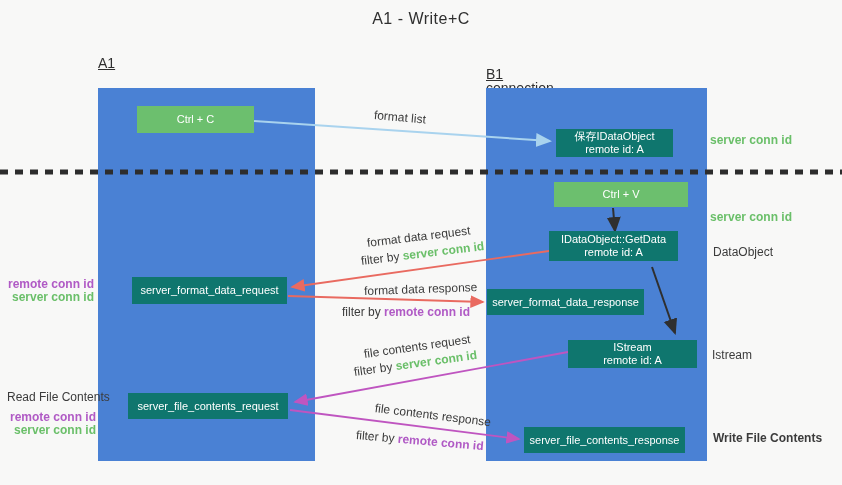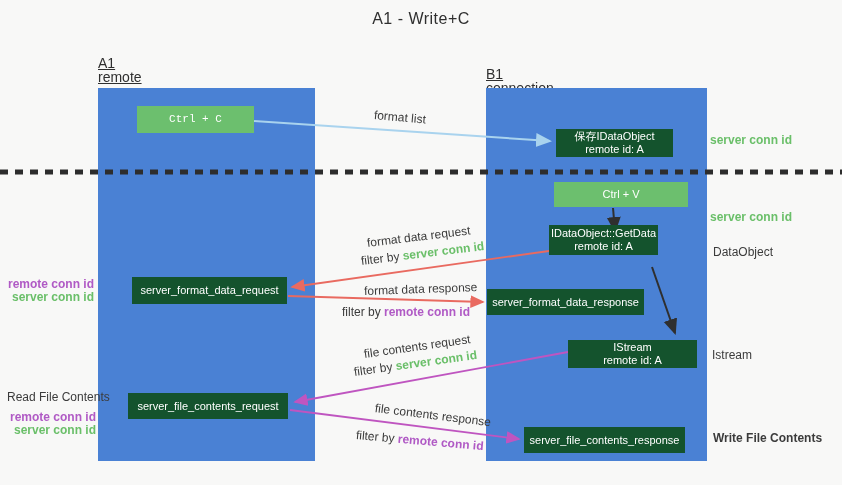--- a/index.html
+++ b/index.html
@@ -25,41 +25,40 @@
   }
   .box{
     box-sizing:border-box;
     color:#ffffff;
     font-size:11px;line-height:13px;
     display:flex;flex-direction:column;justify-content:center;align-items:center;
     text-align:center;
     z-index:3;
   }
   .box-green{background:#6cbf6e;}
-  .box-orange{background:#14532d;}
+  .box-orange{background:#0f766e;}
   .lbl{font-size:12px;white-space:nowrap;z-index:3;}
   .lbl-black{color:#3b3b3b;}
   .lbl-green{color:#6abf69;font-weight:bold;}
   .lbl-purple{color:#b05ac5;font-weight:bold;}
   .edge-lbl{font-size:12px;color:#3b3b3b;white-space:nowrap;z-index:3;transform-origin:left center;}
   .right-align{text-align:right;}
   svg.wires{position:absolute;top:0;left:0;z-index:2;}
 </style>
 </head>
 <body>
 
 <div class="canvas">
 
   <div class="abs title">
     <div>A1 - Write+C</div>
   </div>
 
   <div class="abs col-header" style="left:98px;top:56px;width:217px;">
     <div>A1</div>
-    <div>remote</div>
   </div>
   <div class="abs col-header" style="left:486px;top:56px;width:221px;margin-top:11px;">
     <div>B1</div>
     <div>connection</div>
   </div>
 
   <div class="abs column" style="left:98px;width:217px;z-index:1;"></div>
   <div class="abs column" style="left:486px;width:221px;z-index:1;"></div>
 
   <svg class="wires" width="842" height="485" viewBox="0 0 842 485">
@@ -88,34 +87,34 @@
 
     <line x1="549" y1="251" x2="292" y2="287" stroke="#e96a60" stroke-width="1.8" marker-end="url(#mRed)"></line>
 
     <line x1="288" y1="296" x2="483" y2="302" stroke="#e96a60" stroke-width="1.8" marker-end="url(#mRed)"></line>
 
     <line x1="568" y1="352" x2="295" y2="402" stroke="#bf55c0" stroke-width="1.8" marker-end="url(#mMagenta)"></line>
 
     <line x1="290" y1="410" x2="519" y2="439" stroke="#bf55c0" stroke-width="1.8" marker-end="url(#mMagenta)"></line>
   </svg>
 
-  <div class="abs box box-green" style="left:137px;top:106px;width:117px;height:27px;font-family:Liberation Mono, monospace;">
+  <div class="abs box box-green" style="left:137px;top:106px;width:117px;height:27px;">
     <div>Ctrl + C</div>
   </div>
 
   <div class="abs box box-orange" style="left:556px;top:129px;width:117px;height:28px;">
     <div>保存IDataObject</div>
     <div>remote id: A</div>
   </div>
 
   <div class="abs box box-green" style="left:554px;top:182px;width:134px;height:25px;">
     <div>Ctrl + V</div>
   </div>
 
-  <div class="abs box box-orange" style="left:549px;top:225px;width:109px;height:30px;">
+  <div class="abs box box-orange" style="left:549px;top:231px;width:129px;height:30px;">
     <div>IDataObject::GetData</div>
     <div>remote id: A</div>
   </div>
 
   <div class="abs box box-orange" style="left:132px;top:277px;width:155px;height:27px;">
     <div>server_format_data_request</div>
   </div>
 
   <div class="abs box box-orange" style="left:487px;top:289px;width:157px;height:26px;">
     <div>server_format_data_response</div>

